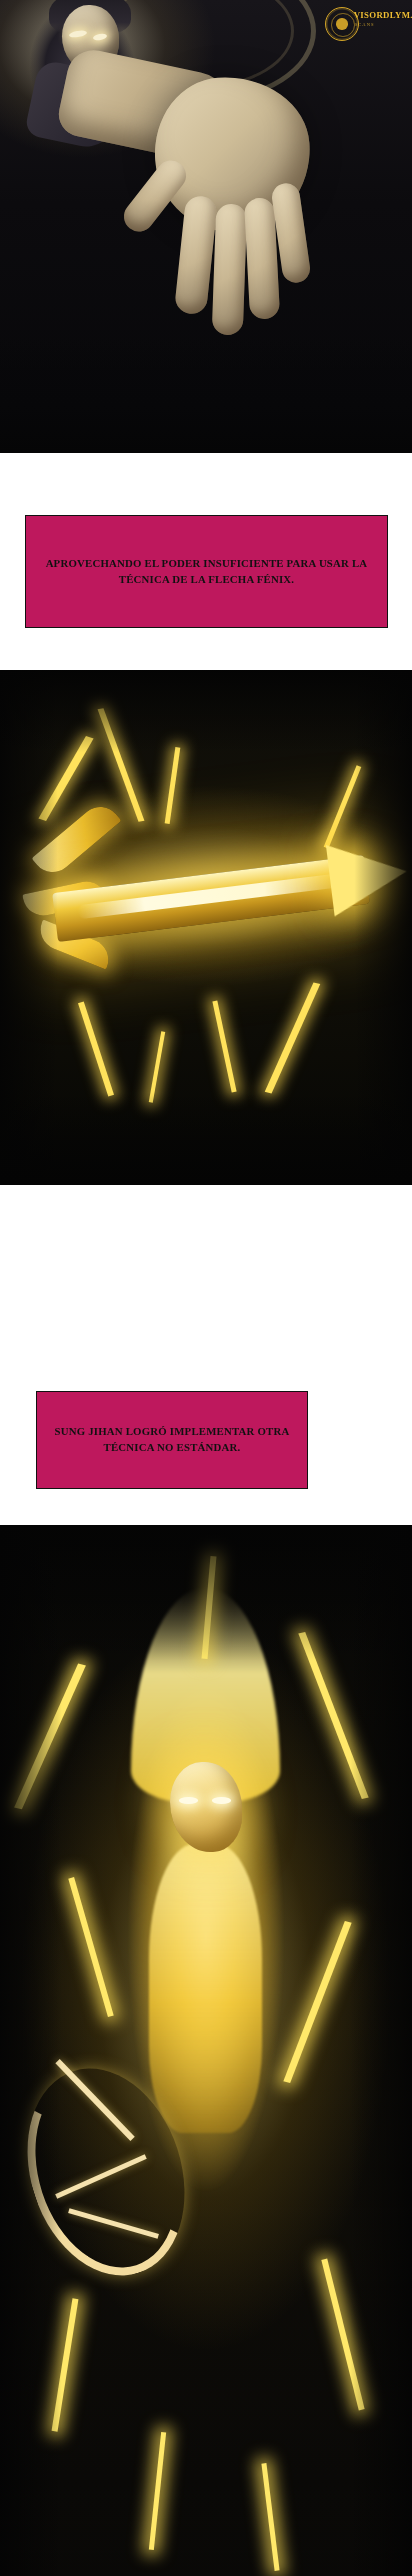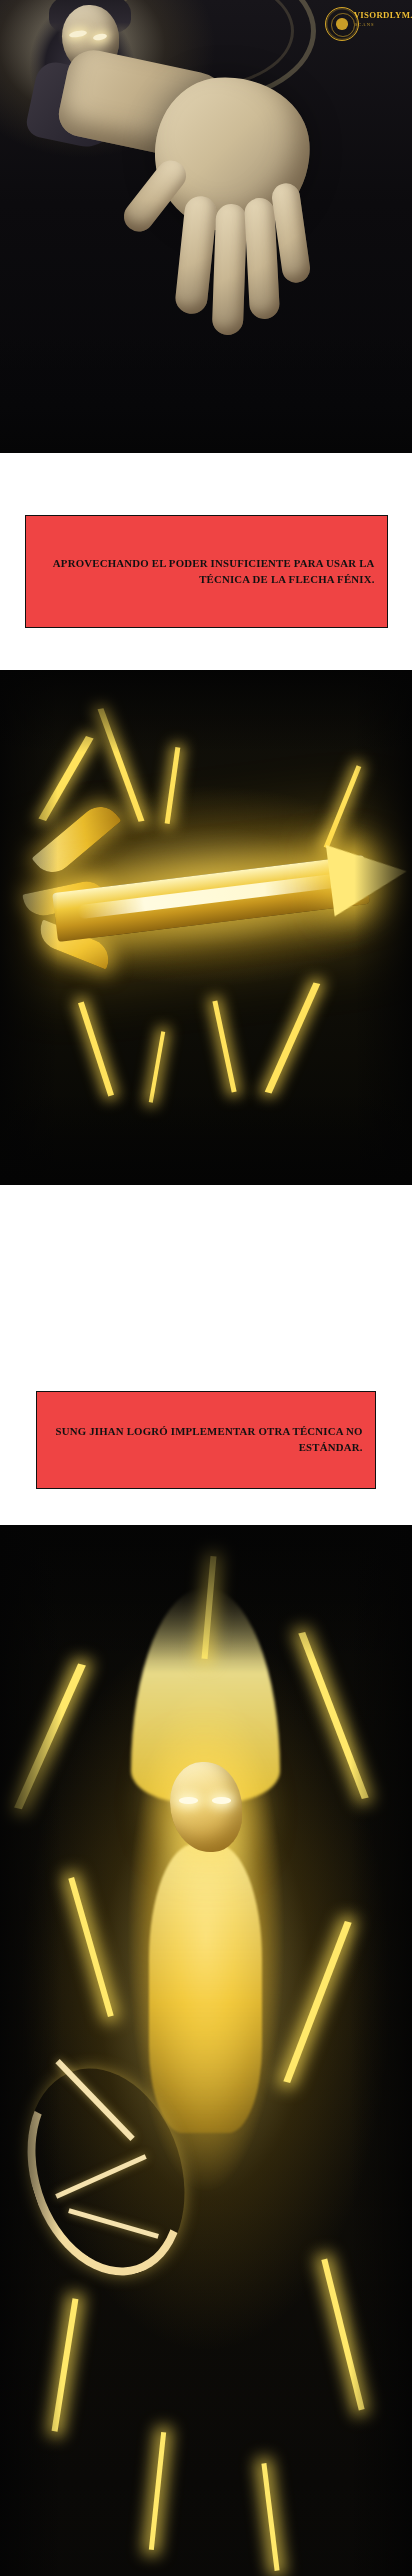--- a/index.html
+++ b/index.html
@@ -172,41 +172,41 @@
     position: absolute;
     left: 39px; top: 15.5px;
     font-size: 4.6px;
     letter-spacing: 1px;
     color: rgba(239,190,52,0.75);
   }
 
   
   .caption {
     position: absolute;
-    background: #ef4444;
+    background: #be185d;
     border: 1.5px solid #111111;
     box-sizing: border-box;
     display: flex;
     align-items: center;
     justify-content: center;
-    text-align: right;
+    text-align: center;
     padding: 9.3px 12.4px;
   }
   .caption p {
     margin: 0;
     font-family: "Liberation Serif", serif;
     font-weight: bold;
     font-size: 10.8px;
     line-height: 1.45;
     color: #111111;
     letter-spacing: 0.2px;
     text-transform: uppercase;
   }
   #caption-1 { left: 25px; top: 515px; width: 363px; height: 113px; }
-  #caption-2 { left: 36px; top: 1391px; width: 340px; height: 98px; }
+  #caption-2 { left: 36px; top: 1391px; width: 272px; height: 98px; }
 
   
   .panel2 {
     position: absolute;
     left: 0; top: 670px;
     width: 412px; height: 515px;
     background: #050505;
     overflow: hidden;
   }
   .p2-bg {

